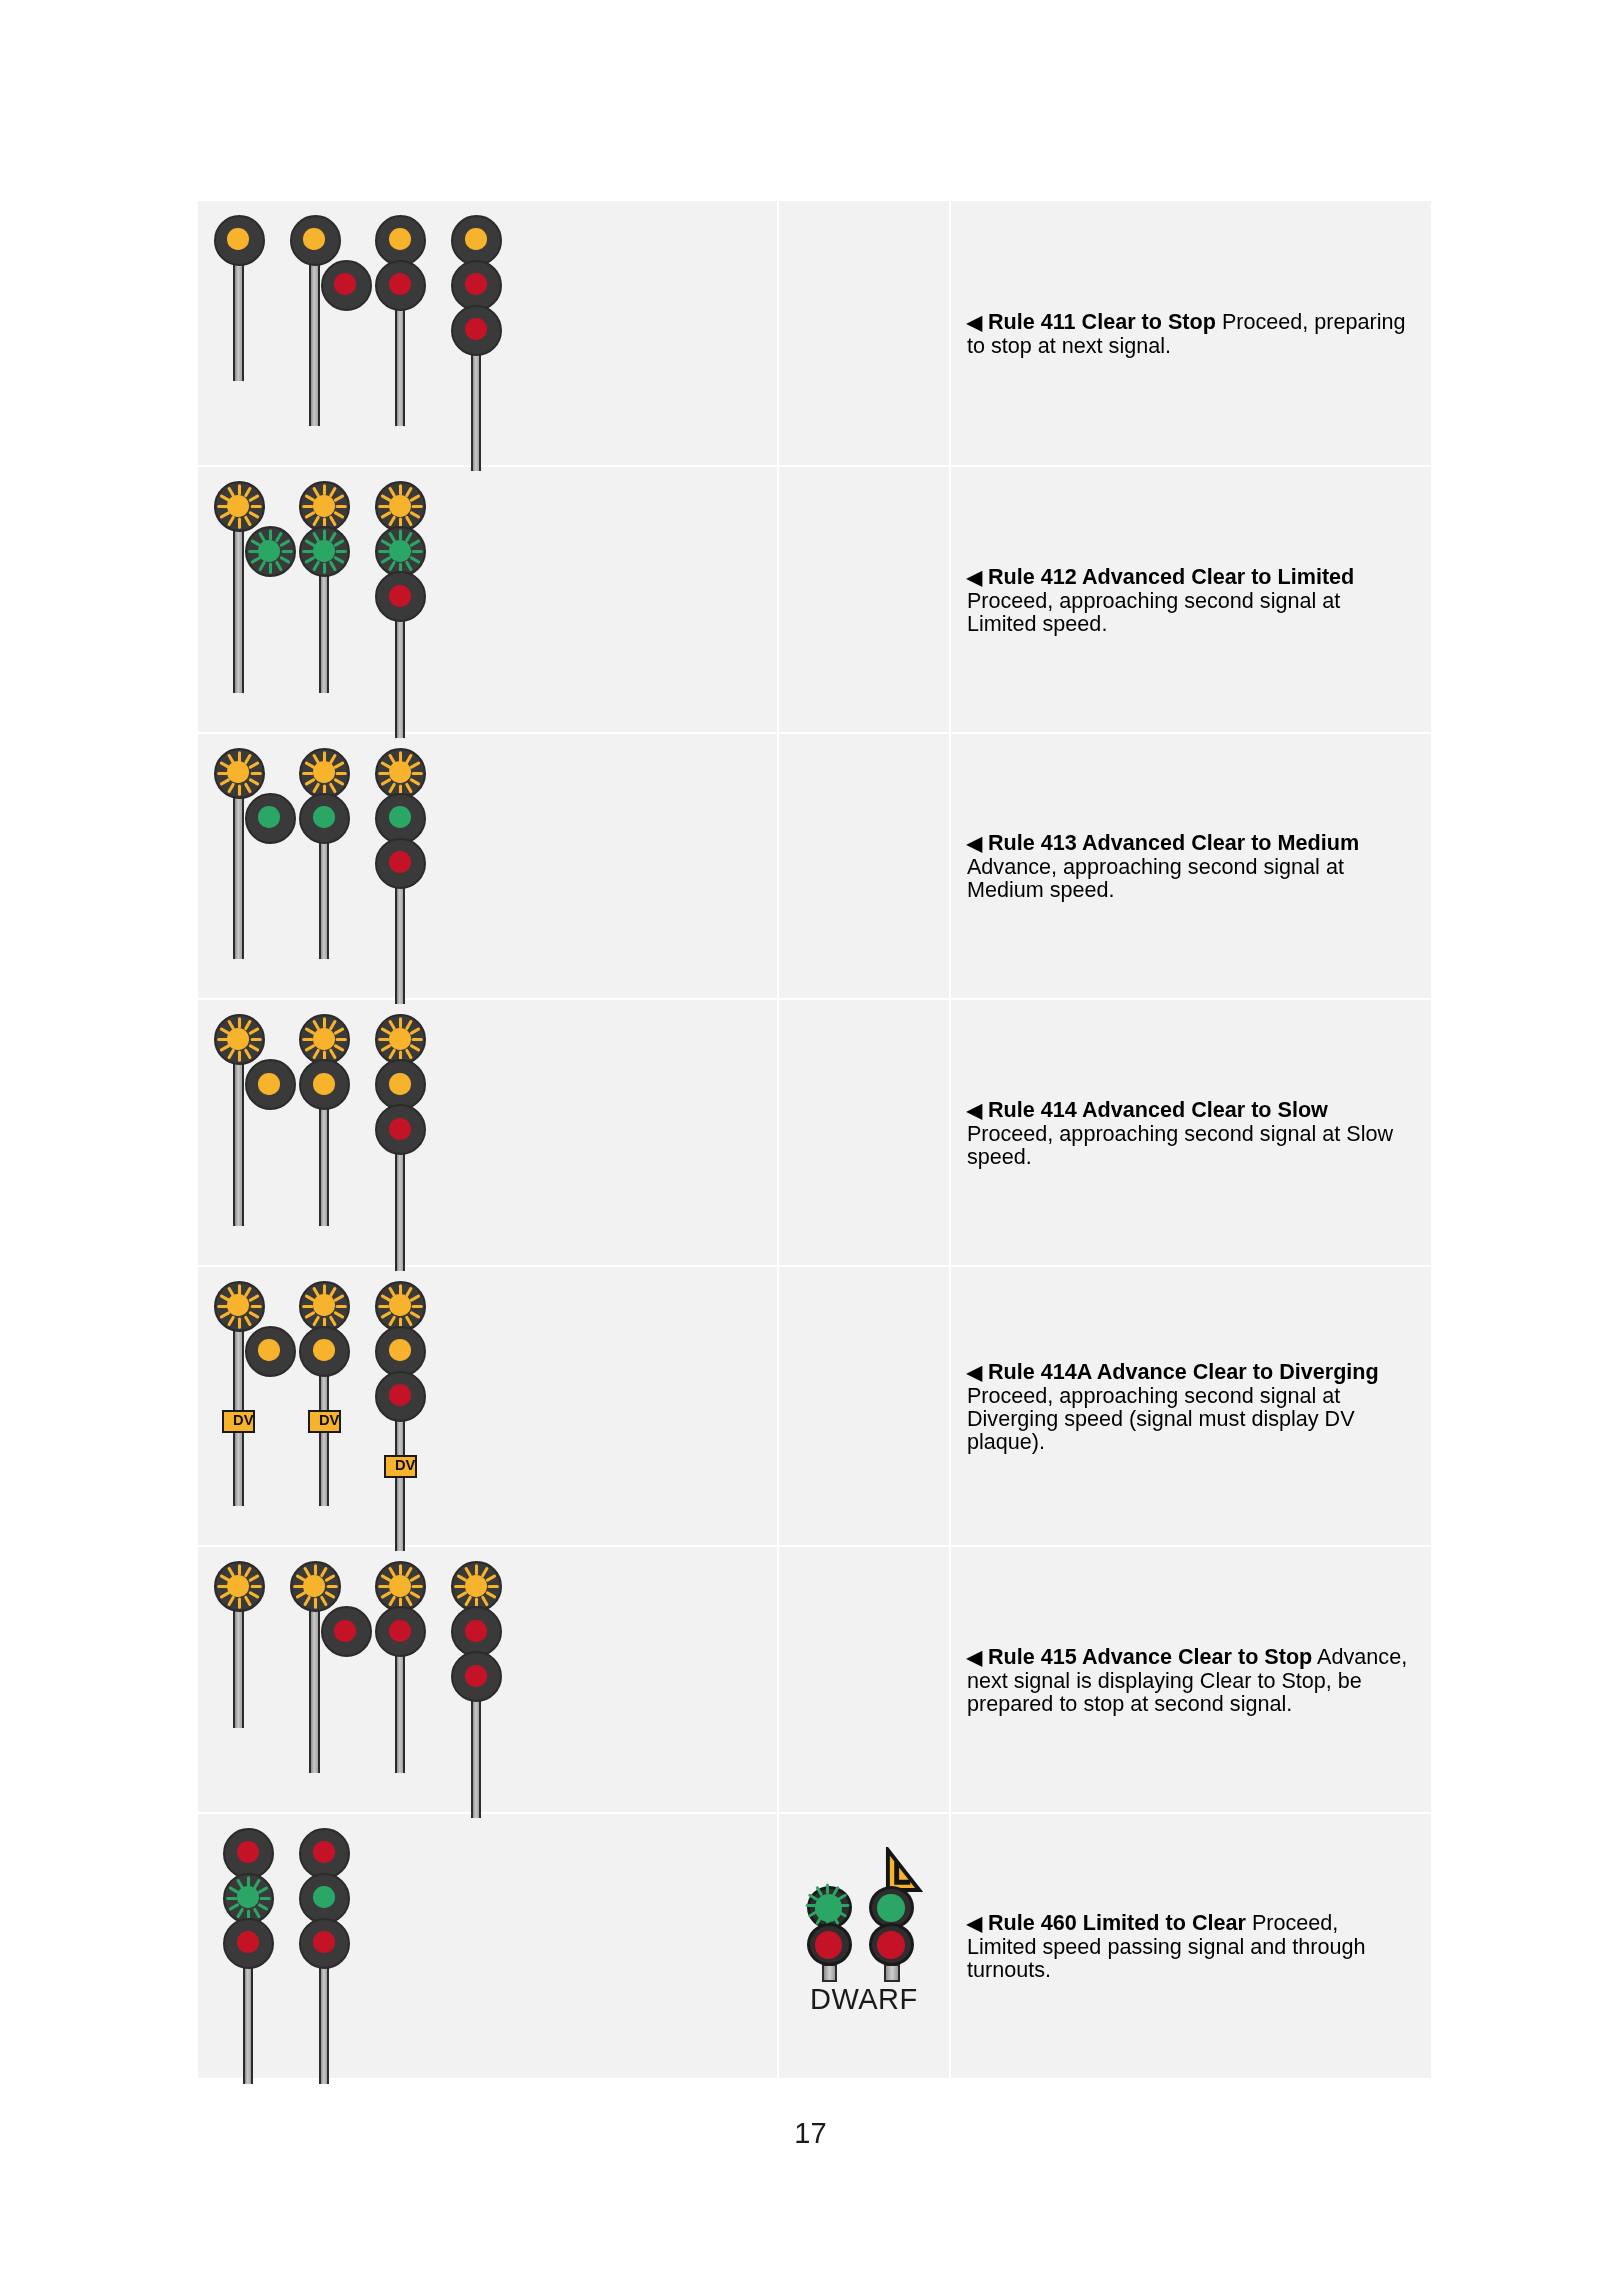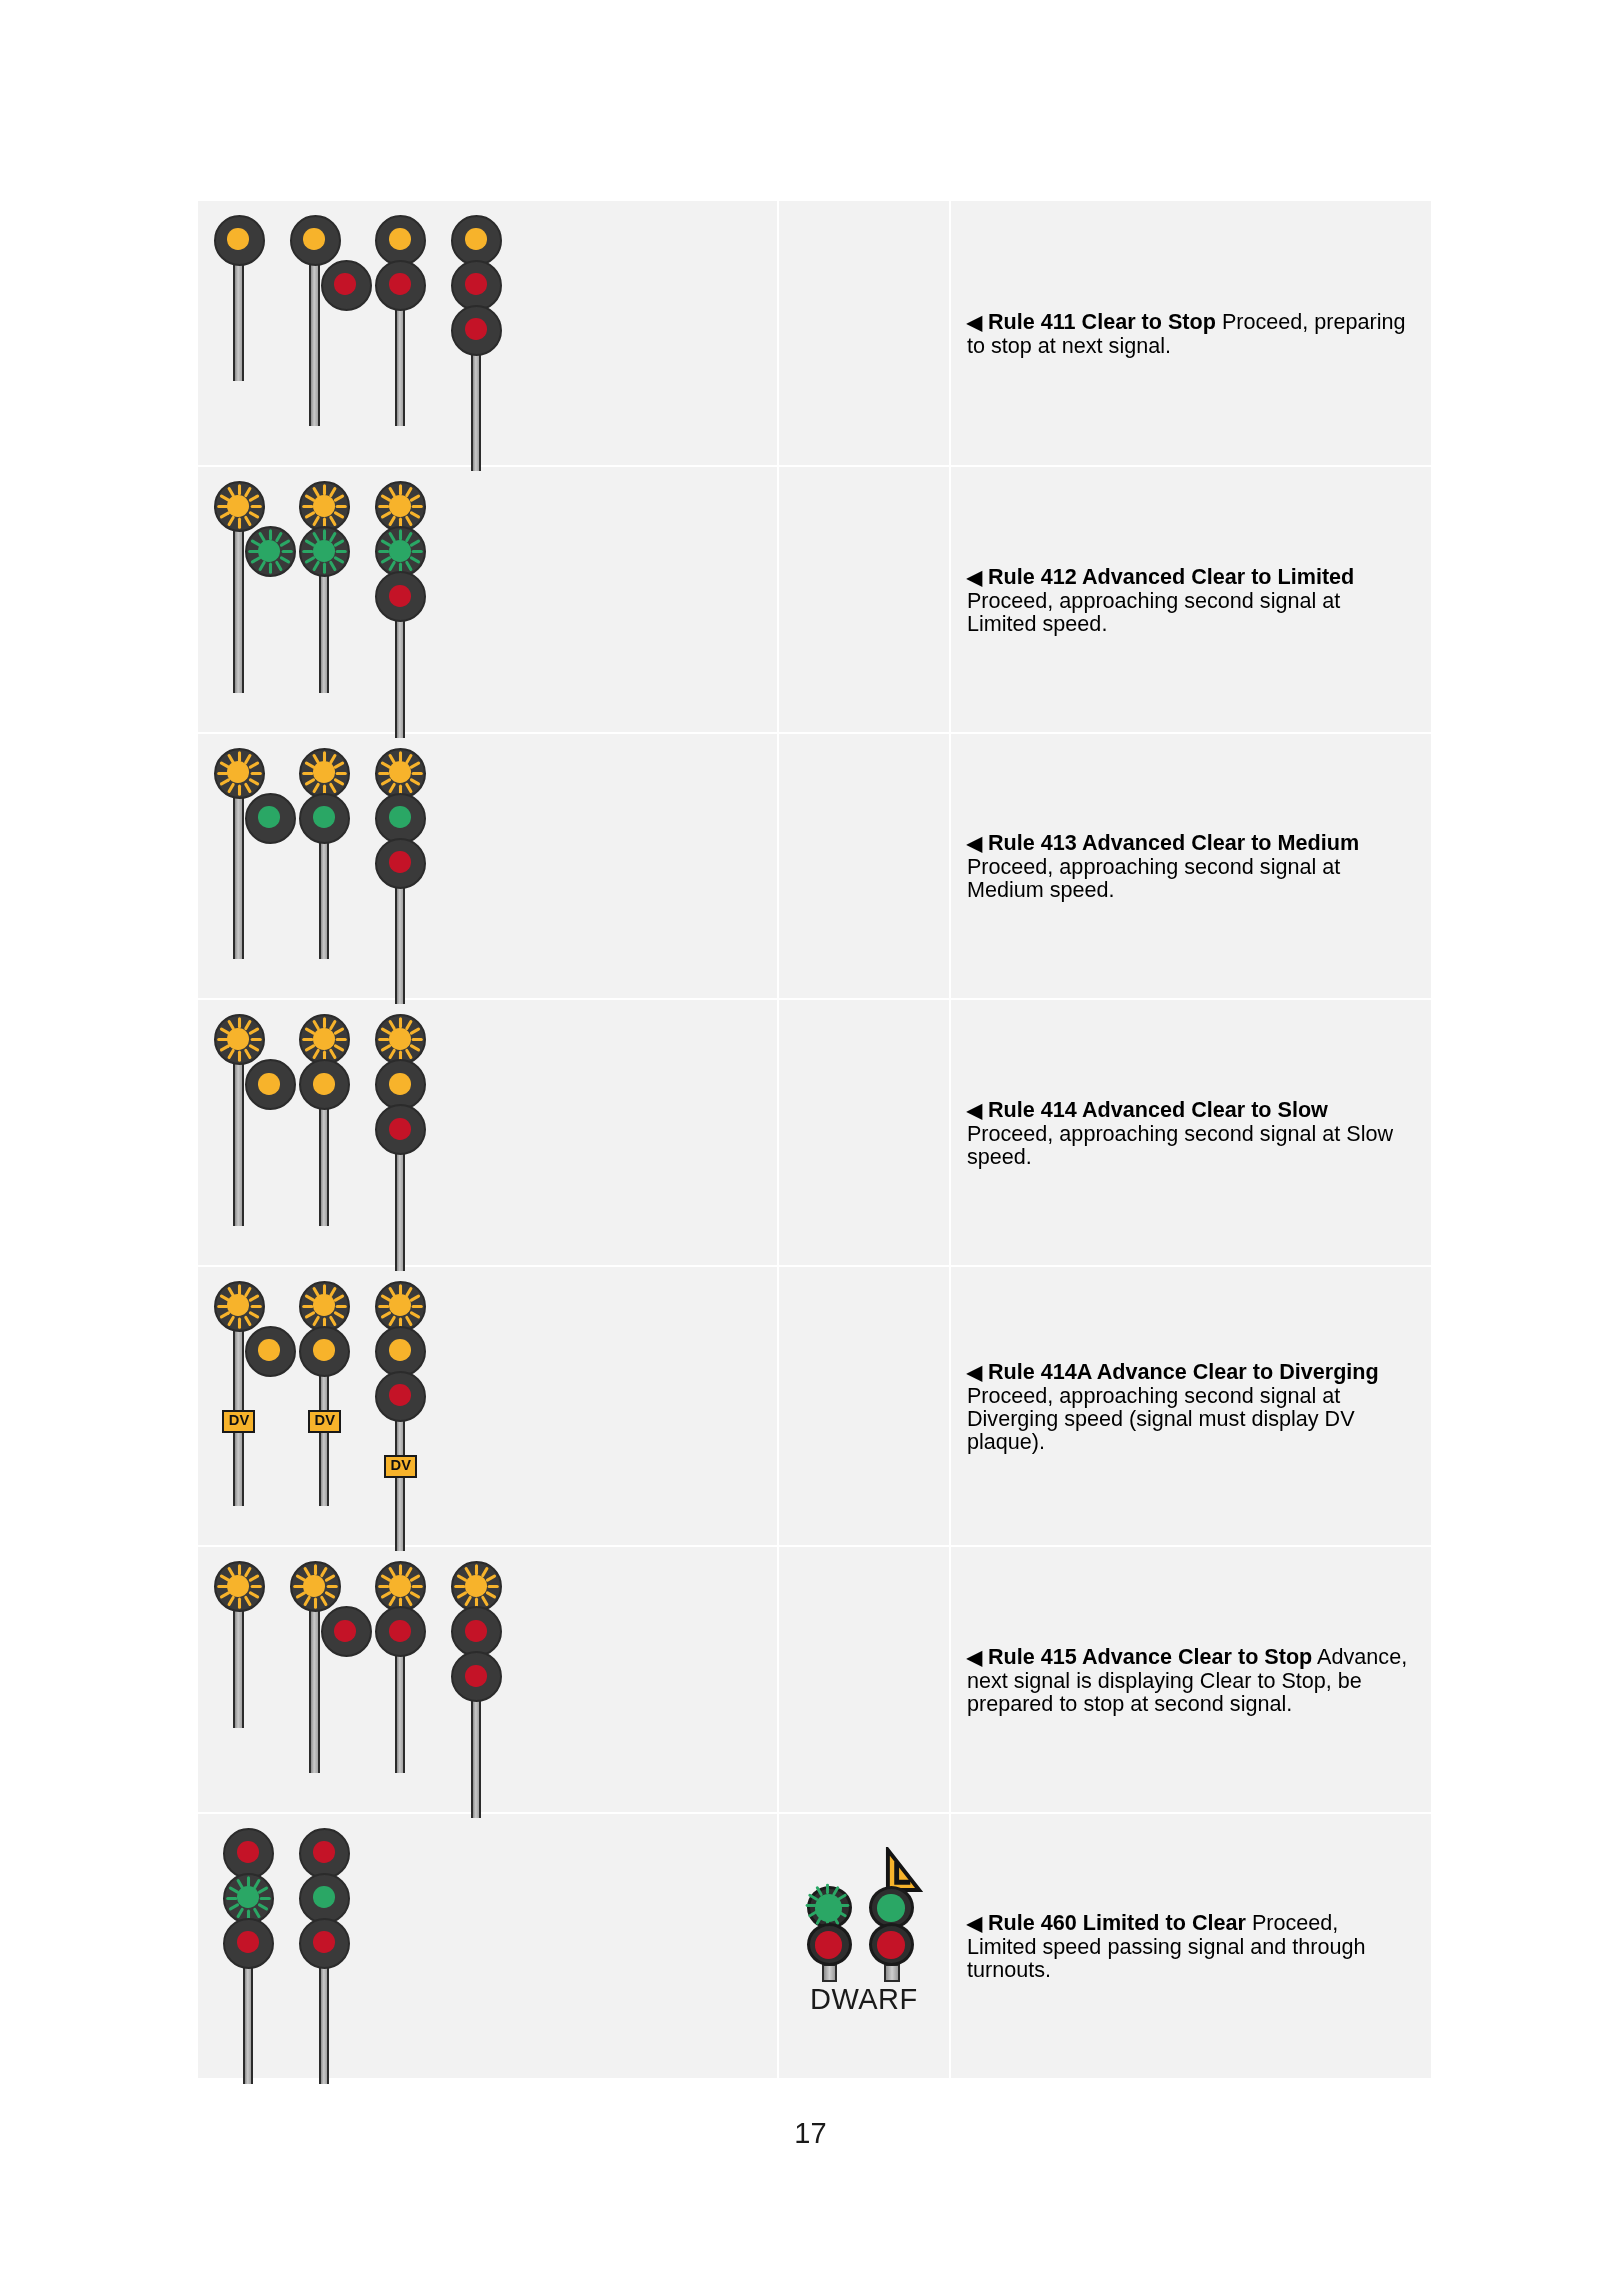--- a/index.html
+++ b/index.html
@@ -105,21 +105,21 @@
     position: absolute;
     width: 33px;
     height: 23.5px;
     background: #f7b32b;
     border: 2.9px solid #1a1a1a;
     box-sizing: border-box;
     color: #111111;
     font-size: 14.7px;
     font-weight: bold;
     line-height: 17.6px;
-    text-align: center;
+    text-align: right;
     font-family: "Liberation Sans", sans-serif;
   }
 
   
   .dwarf-cell {
     position: relative;
     height: 100%;
     padding-bottom: 11.8px;
   }
   .dwarf-wrap {
@@ -453,21 +453,21 @@
                   <div class="lamp green" style="background: rgb(42, 167, 101);"></div>
                 </div>
                 <div class="head sz-big pos-mid" style="top: 90px;">
                   <div class="lamp red" style="background: rgb(196, 19, 39);"></div>
                 </div>
               </div>
             </div>
           </td>
           <td class="col-dwarf"></td>
           <td class="col-text">
-            <div class="rule-text"><span class="arrow">◀</span><span class="rule-name">Rule 413 Advanced Clear to Medium</span><span class="rule-desc"> Proceed, approaching second signal at Medium speed.</span></div>
+            <div class="rule-text"><span class="arrow">◀</span><span class="rule-name">Rule 413 Advanced Clear to Medium</span><span class="rule-desc"> Advance, approaching second signal at Medium speed.</span></div>
           </td>
         </tr>
         <tr>
           <td class="col-aspects">
             <div class="signal-row">
               <div class="signal mast-left" style="height: 198px;">
                 <div class="mast" style="height: 198px; top: 13.7px;"></div>
                 <div class="head sz-big pos-left" style="top: 0px;">
                   <svg class="rays" width="51" height="51" viewBox="0 0 52 52">
                     <line x1="26.00" y1="12.00" x2="26.00" y2="3.00" stroke="#f7b32b" stroke-width="3.4" stroke-linecap="round"></line>

